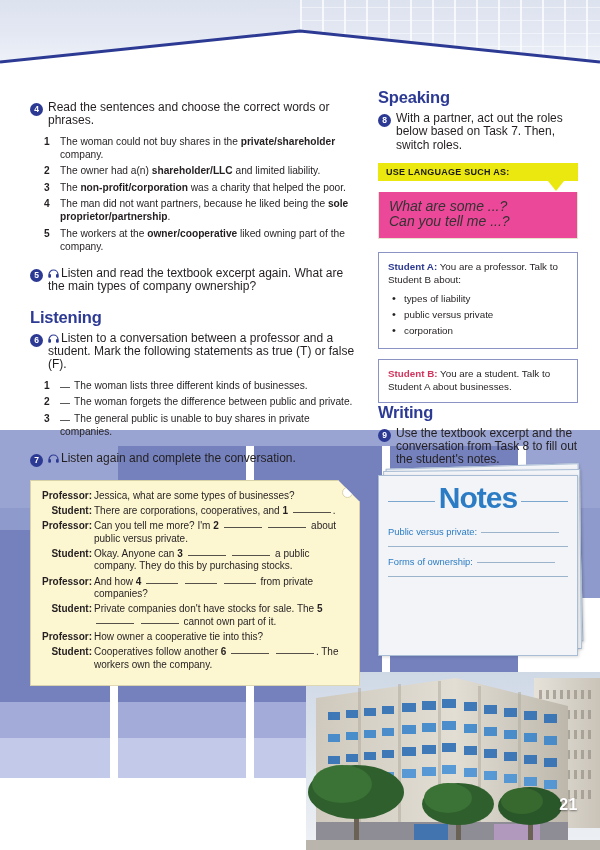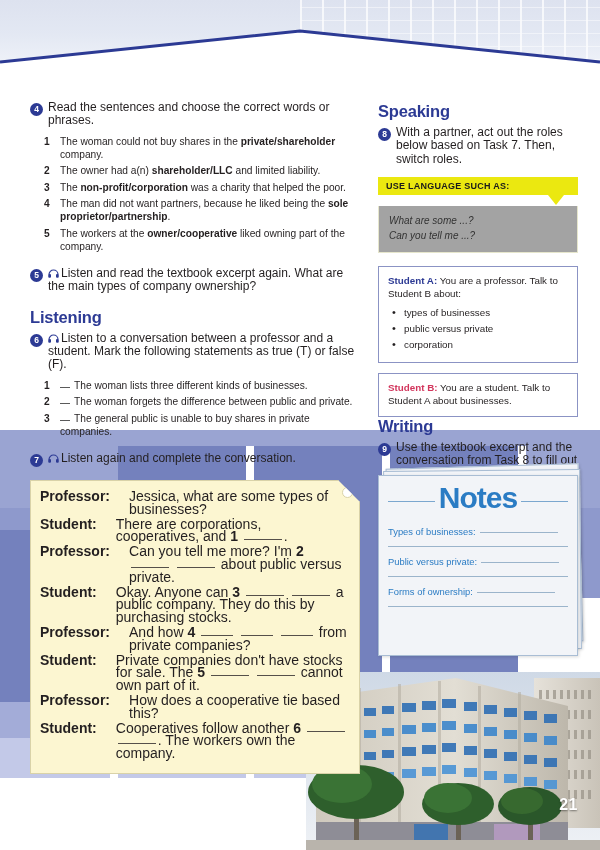--- a/index.html
+++ b/index.html
@@ -39,21 +39,21 @@
     position: absolute; right: 22px; bottom: 36px;
     color: #ffffff; font-size: 16px; font-weight: bold;
     letter-spacing: .5px; text-shadow: 0 1px 2px rgba(0,0,0,.45);
     z-index: 6;
   }
 
   
   #content { position: absolute; inset: 0; z-index: 3; }
 
   .col-left  { position: absolute; left: 30px;  top: 92px;  width: 330px; }
-  .col-right { position: absolute; left: 378px; top: 102px;  width: 200px; }
+  .col-right { position: absolute; left: 378px; top: 88px;  width: 200px; }
 
   h2.section {
     color: #2c3a94; font-size: 16.5px; font-weight: bold;
     margin: 14px 0 5px 0; letter-spacing: -.2px;
   }
   .col-right h2.section { margin-top: 0; }
   h2.writing { margin-top: 18px; }
 
   
   .task { display: flex; gap: 5px; align-items: flex-start; margin-top: 9px; }
@@ -79,32 +79,32 @@
     background: #fcf6d1; border: 1px solid #d9d2a8;
     padding: 9px 11px 11px 9px;
     box-shadow: 1px 1px 3px rgba(0,0,0,.18);
     clip-path: polygon(0 0, calc(100% - 22px) 0, 100% 22px, 100% 100%, 0 100%);
     z-index: 4;
   }
   .punch {
     position: absolute; right: 6px; top: 6px; width: 11px; height: 11px;
     border-radius: 50%; background: #ffffff; border: 1px solid #d9d2a8;
   }
-  .dlg-row { display: flex; gap: 19px; margin-bottom: 2.5px; font-size: 14px; line-height: 12.6px; }
+  .dlg-row { display: flex; gap: 2px; margin-bottom: 2.5px; font-size: 10px; line-height: 12.6px; }
   .dlg-who { flex: 0 0 52px; text-align: right; font-weight: bold; }
   .dlg-say { flex: 1; }
   .bl { display: inline-block; border-bottom: 1px solid #55504a; width: 38px; margin: 0 2px; vertical-align: 1px; }
   .bl.sm { width: 32px; }
 
   
   .use-lang {
-    margin-top: 11px; background: #a3a3a3;
+    margin-top: 11px; background: #ec4899;
     border: 1px solid #e6e6cc; border-top: none;
     padding: 7px 10px 9px 10px;
-    font-size: 10px; line-height: 15px; font-style: italic; color: #333;
+    font-size: 14px; line-height: 15px; font-style: italic; color: #333;
   }
   .use-lang-bar {
     position: relative; background: #ebe810; color: #1b1b1b;
     font-size: 9px; font-weight: bold; letter-spacing: .25px;
     padding: 4px 8px 4px 8px;
   }
   .use-lang-bar .tail {
     position: absolute; right: 14px; top: 100%;
     width: 0; height: 0; border-left: 8px solid transparent;
     border-right: 8px solid transparent; border-top: 10px solid #ebe810;
@@ -453,21 +453,21 @@
     <div class="dlg-row">
       <div class="dlg-who">Professor:</div>
       <div class="dlg-say">And how <b>4</b> <span class="bl sm"></span> <span class="bl sm"></span> <span class="bl sm"></span> from private companies?</div>
     </div>
     <div class="dlg-row">
       <div class="dlg-who">Student:</div>
       <div class="dlg-say">Private companies don't have stocks for sale. The <b>5</b> <span class="bl"></span> <span class="bl"></span> cannot own part of it.</div>
     </div>
     <div class="dlg-row">
       <div class="dlg-who">Professor:</div>
-      <div class="dlg-say">How does a cooperative tie based this?</div>
+      <div class="dlg-say">How owner a cooperative tie into this?</div>
     </div>
     <div class="dlg-row">
       <div class="dlg-who">Student:</div>
       <div class="dlg-say">Cooperatives follow another <b>6</b> <span class="bl"></span> <span class="bl"></span>. The workers own the company.</div>
     </div>
   </div>
 
   <div class="col-right">
 
     <h2 class="section">Speaking</h2>
@@ -487,21 +487,21 @@
         <div>Can you tell me ...?</div>
       </div>
     </div>
 
     <div class="role-box a">
       <span class="who-a">Student A:</span>
       <span>You are a professor. Talk to Student B about:</span>
       <ul class="roles">
         <li>
             <span class="dot">•</span>
-            <span>types of businesses</span>
+            <span>types of liability</span>
           </li>
         <li>
             <span class="dot">•</span>
             <span>public versus private</span>
           </li>
         <li>
             <span class="dot">•</span>
             <span>corporation</span>
           </li>
       </ul>
@@ -523,24 +523,20 @@
   <div class="notes-stack">
     <div class="sheet s3"></div>
     <div class="sheet s2"></div>
     <div class="sheet s1"></div>
     <div class="notes-inner">
       <div class="notes-title">
         <div class="rule"></div>
         <span>Notes</span>
       </div>
       <div class="note-field">
-        <span class="lbl">Types of businesses:</span><span class="ln"></span>
-        <span class="ln-full"></span>
-      </div>
-      <div class="note-field">
         <span class="lbl">Public versus private:</span><span class="ln"></span>
         <span class="ln-full"></span>
       </div>
       <div class="note-field">
         <span class="lbl">Forms of ownership:</span><span class="ln"></span>
         <span class="ln-full"></span>
       </div>
     </div>
   </div>
 

